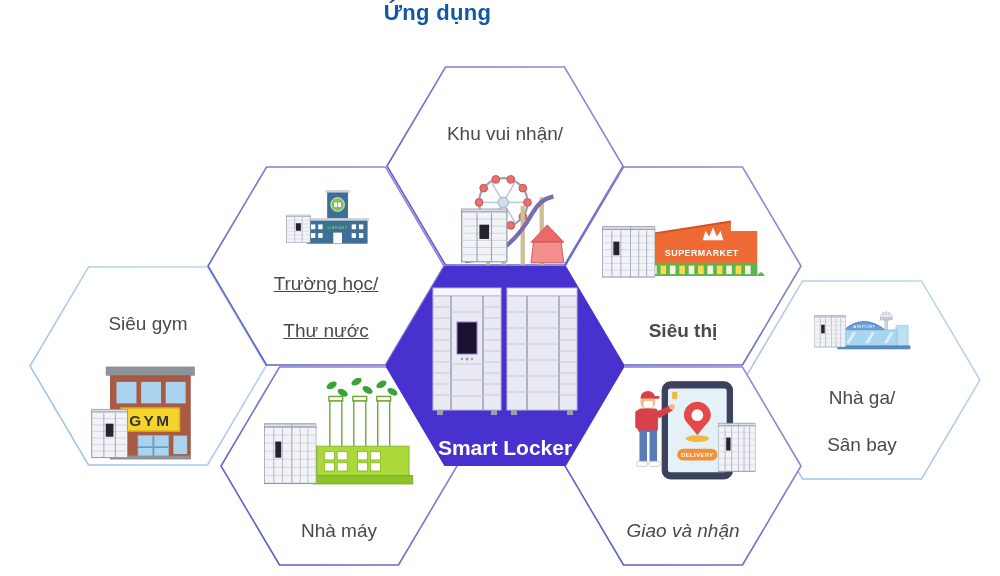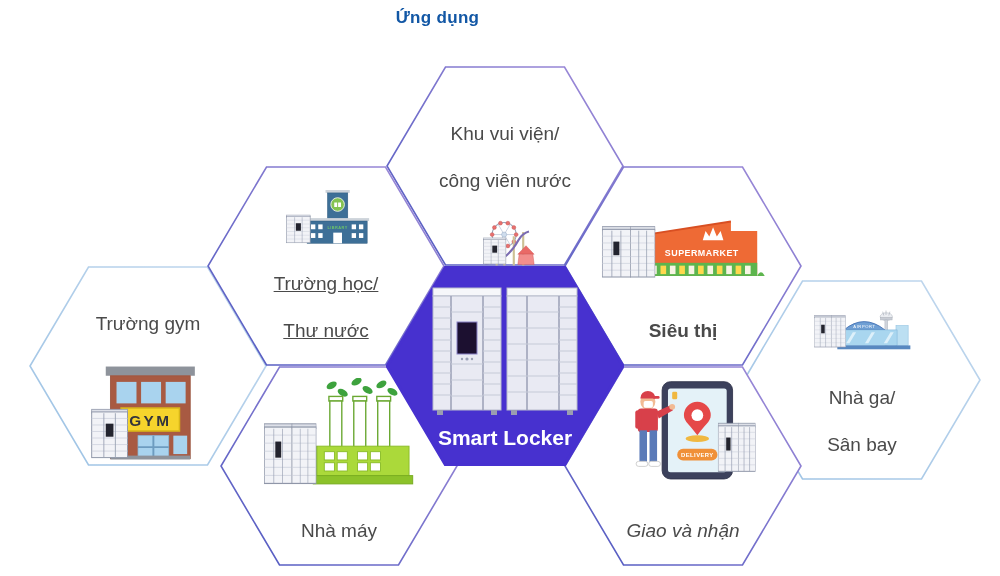--- a/index.html
+++ b/index.html
@@ -1,22 +1,22 @@
 <!DOCTYPE html>
 <html><head>
 <meta charset="utf-8">
 <style>
   html,body { margin:0; padding:0; background:#ffffff; }
   .stage {
     position:relative; width:1000px; height:576px; background:#ffffff;
     font-family:"Liberation Sans", sans-serif; overflow:hidden;
   }
   .diagram-title {
-    position:absolute; left:0; top:8px; width:875px; text-align:center;
-    font-size:17px; font-weight:bold; color:#1257a5; letter-spacing:0.3px;
+    position:absolute; left:0; top:0; width:875px; text-align:center;
+    font-size:22px; font-weight:bold; color:#1257a5; letter-spacing:0.3px;
   }
   .hex { position:absolute; width:238px; height:200px; }
   .hex > svg.hex-border { position:absolute; left:0; top:0; width:238px; height:200px; }
   .hex > .content {
     position:absolute; left:0; top:0; width:238px; height:200px;
     display:flex; flex-direction:column; align-items:center;
   }
   .hex-label {
     font-size:19px; line-height:1.24; color:#4a4a4a; text-align:center; white-space:pre-line;
   }
@@ -40,21 +40,21 @@
   .hex-gym      .illu       { margin-top:6px; }
   .hex-factory  .illu       { margin-top:12px; }
   .hex-factory  .hex-label  { margin-top:5px; }
   .hex-super    .illu       { margin-top:48px; }
   .hex-super    .hex-label  { margin-top:10px;font-weight:bold; }
   .hex-delivery .illu       { margin-top:14px; }
   .hex-delivery .hex-label  { margin-top:8px;font-style:italic; }
   .hex-airport  .illu       { margin-top:30px; }
   .hex-airport  .hex-label  { margin-top:8px; }
   .hex-center   .illu       { margin-top:20px; }
-  .hex-center   .center-label { margin-top:8px; }
+  .hex-center   .center-label { margin-top:18px; }
 
   svg text { font-family:"Liberation Sans", sans-serif; }
 </style>
 </head>
 <body>
 
 <div class="stage">
 
   <svg width="0" height="0" style="position:absolute" aria-hidden="true">
     <defs>
@@ -83,21 +83,21 @@
   </svg>
 
   <div class="diagram-title">Ứng dụng</div>
 
   <div class="hex hex-gym">
     <svg class="hex-border" viewBox="0 0 238 200">
       <polygon points="59.5,1 178.5,1 237,100 178.5,199 59.5,199 1,100" fill="#ffffff" stroke="url(#gradOuter)" stroke-width="1.6"></polygon>
     </svg>
     <div class="content">
       <div class="hex-label">
-        <span>Trường gym</span>
+        <span>Siêu gym</span>
       </div>
       <svg class="illu" width="150" height="132" viewBox="0 0 150 132">
         <rect x="20" y="2" width="116" height="12" fill="#8e939b"></rect>
         <rect x="26" y="14" width="104" height="108" fill="#a85a42" stroke="#96503a"></rect>
         <rect x="34" y="22" width="26" height="28" fill="#a9d3ee"></rect>
         <rect x="66" y="22" width="26" height="28" fill="#a9d3ee"></rect>
         <rect x="98" y="22" width="26" height="28" fill="#a9d3ee"></rect>
         <rect x="40" y="56" width="76" height="30" fill="#f6d42c" stroke="#d8b518" stroke-width="2"></rect>
         <text x="78" y="79" text-anchor="middle" font-size="20" font-weight="bold" fill="#33343c" letter-spacing="3">GYM</text>
         <rect x="62" y="92" width="40" height="30" fill="#a9d3ee" stroke="#88b8d8"></rect>
@@ -134,22 +134,21 @@
       </div>
     </div>
   </div>
 
   <div class="hex hex-amusement">
     <svg class="hex-border" viewBox="0 0 238 200">
       <polygon points="59.5,1 178.5,1 237,100 178.5,199 59.5,199 1,100" fill="#ffffff" stroke="url(#gradInner)" stroke-width="1.6"></polygon>
     </svg>
     <div class="content">
       <div class="hex-label">
-        <span>Khu vui viện/</span>
-        <span>công viên nước</span>
+        <span>Khu vui nhận/</span>
       </div>
       <svg class="illu" width="160" height="108" viewBox="0 0 160 108">
         <circle cx="78" cy="34" r="28" fill="none" stroke="#9aa2b6" stroke-width="2.5"></circle>
         <path d="M50 34 H106 M64 10 L92 58 M92 10 L64 58" stroke="#c2cbdc" stroke-width="2" fill="none"></path>
         <circle cx="78" cy="34" r="6" fill="#cfdded" stroke="#90a2bc"></circle>
         <g fill="#e8716f" stroke="#c24e4e">
           <circle cx="106" cy="34" r="4.5"></circle>
             <circle cx="100.7" cy="50.5" r="4.5"></circle>
             <circle cx="86.7" cy="60.6" r="4.5"></circle>
           <circle cx="69.3" cy="60.6" r="4.5"></circle>

